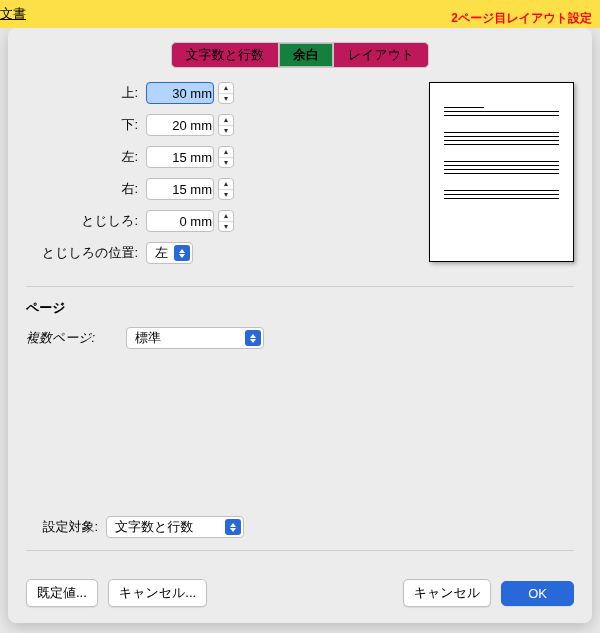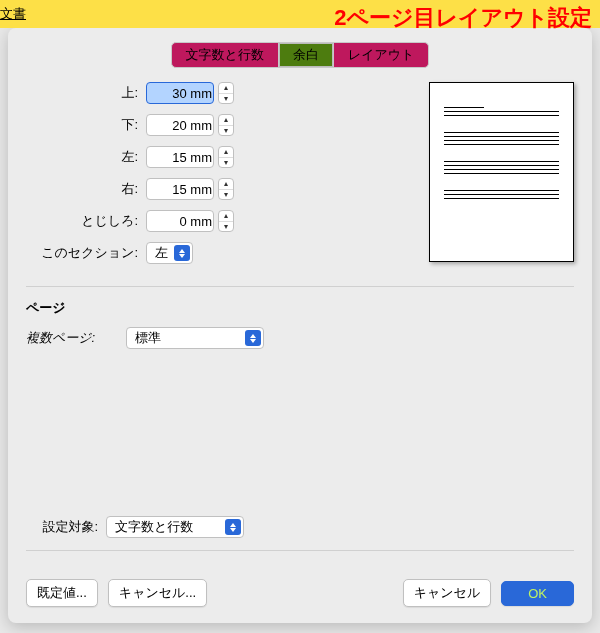--- a/index.html
+++ b/index.html
@@ -19,21 +19,21 @@
       font-weight: 500;
       position: relative;
       text-decoration: underline;
     }
     .annotation {
       position: absolute;
       right: 8px;
       top: 4px;
       color: #ff0000;
       font-weight: bold;
-      font-size: 22px;
+      font-size: 12px;
     }
     .dialog {
       background: #ececec;
       margin: 0 8px 8px 8px;
       border-radius: 8px;
       box-shadow: 0 4px 16px rgba(0,0,0,0.2);
       padding: 14px 18px 16px 18px;
       height: 595px;
       display: flex;
       flex-direction: column;
@@ -47,21 +47,21 @@
     .tab {
       padding: 3px 14px;
       background: #fff;
       border: 1px solid #c8c8c8;
       font-size: 13px;
       cursor: default;
     }
     .tab:first-child { border-radius: 5px 0 0 5px; }
     .tab:last-child { border-radius: 0 5px 5px 0; border-left: none; }
     .tab:nth-child(2) { border-left: none; }
-    .tab.active { background: #4d7c0f; box-shadow: inset 0 0 0 1px #bbb; font-weight: 400; }
+    .tab.active { background: #15803d; box-shadow: inset 0 0 0 1px #bbb; font-weight: 700; }
     .tab:not(.active) { background: #be185d; }
     .top-area {
       display: flex;
       gap: 30px;
     }
     .margins-col {
       flex: 1;
     }
     .margin-row {
       display: flex;
@@ -186,21 +186,21 @@
       background: #fff;
       border: 1px solid #c0c0c0;
       border-radius: 5px;
       padding: 4px 10px;
       font-size: 13px;
       cursor: default;
       box-shadow: 0 1px 1px rgba(0,0,0,0.08);
     }
     .btn.primary {
       background: #2968d8;
-      color: #bef264;
+      color: #ffffff;
       border-color: #2968d8;
       padding: 4px 26px;
     }
   </style>
 </head>
 <body>
 
 <div class="titlebar">
   <span>文書</span>
   <span class="annotation">2ページ目レイアウト設定</span>
@@ -256,21 +256,21 @@
       <div class="margin-row">
         <span class="margin-label">とじしろ:</span>
         <input class="spin-input" value="0 mm" style="">
         <span class="spinner">
           <span class="up">▴</span>
           <span class="down">▾</span>
         </span>
       </div>
 
       <div class="margin-row">
-        <span class="margin-label" style="width:120px">このセクション:</span>
+        <span class="margin-label" style="width:120px">とじしろの位置:</span>
         <span class="select-wrap">
           <span class="select-text">左</span>
           <span class="select-btn">
               <span class="tri-up"></span>
               <span class="tri-down"></span>
             </span>
         </span>
       </div>
 
     </div>

